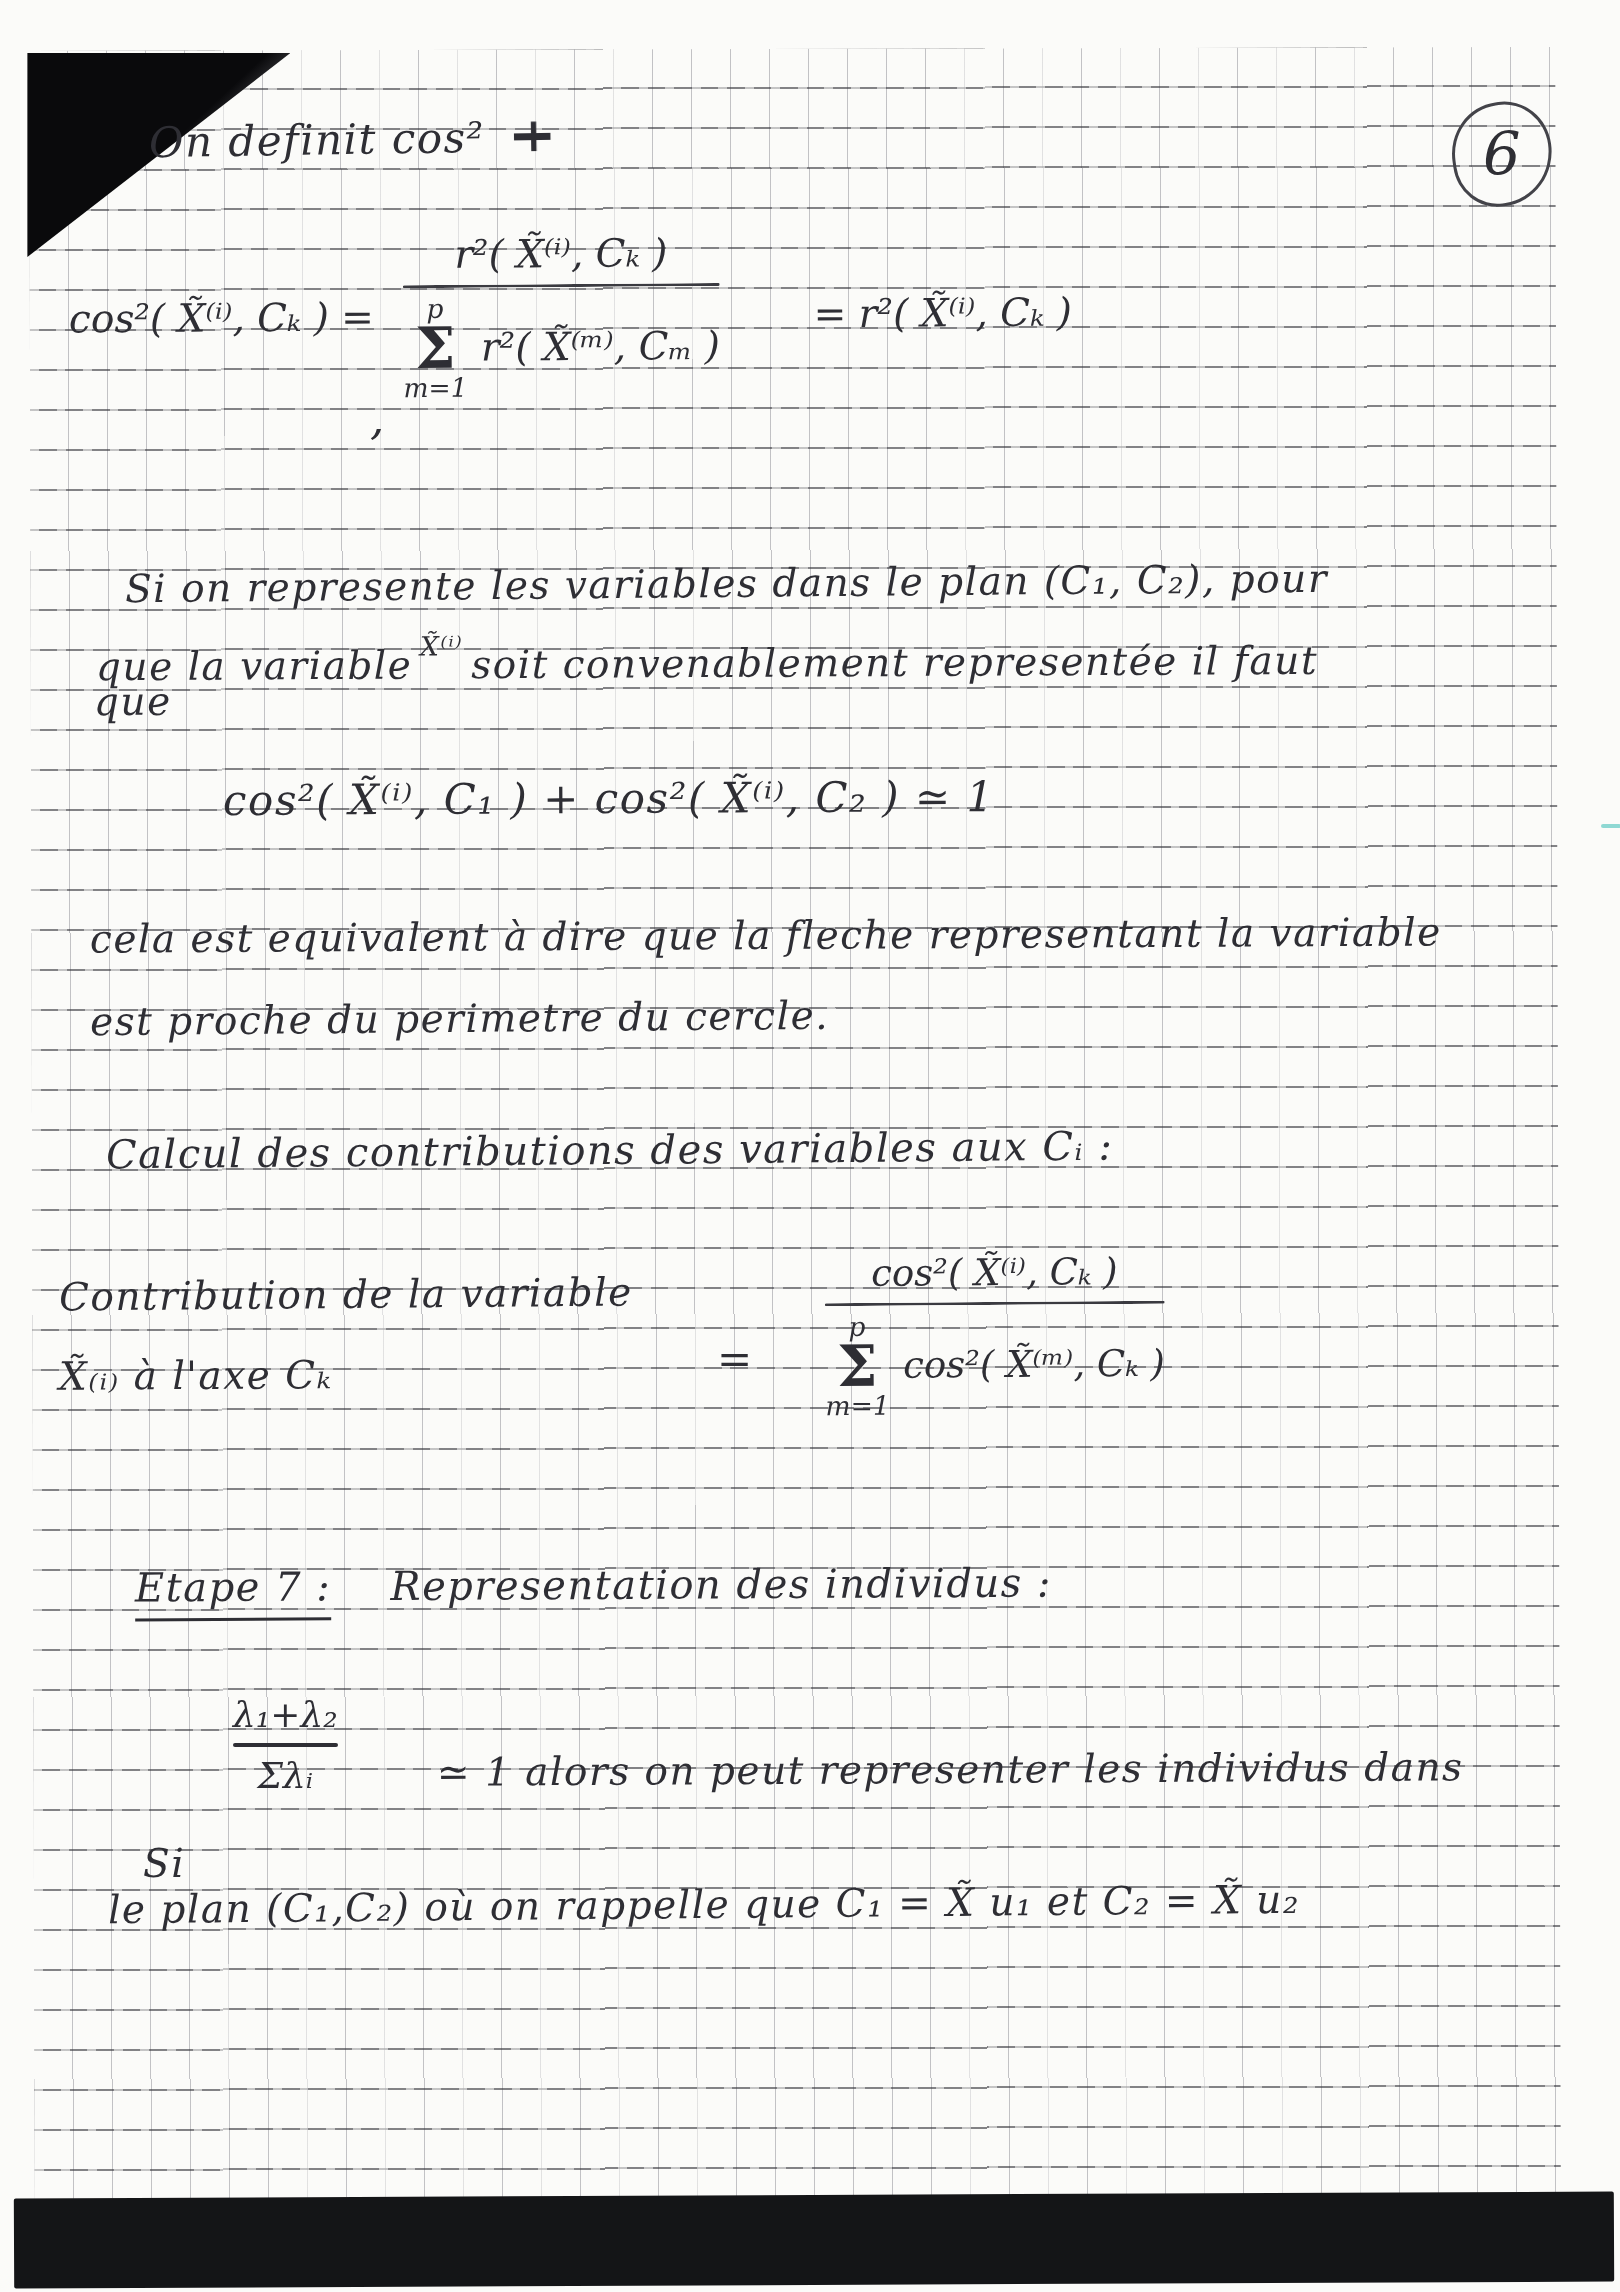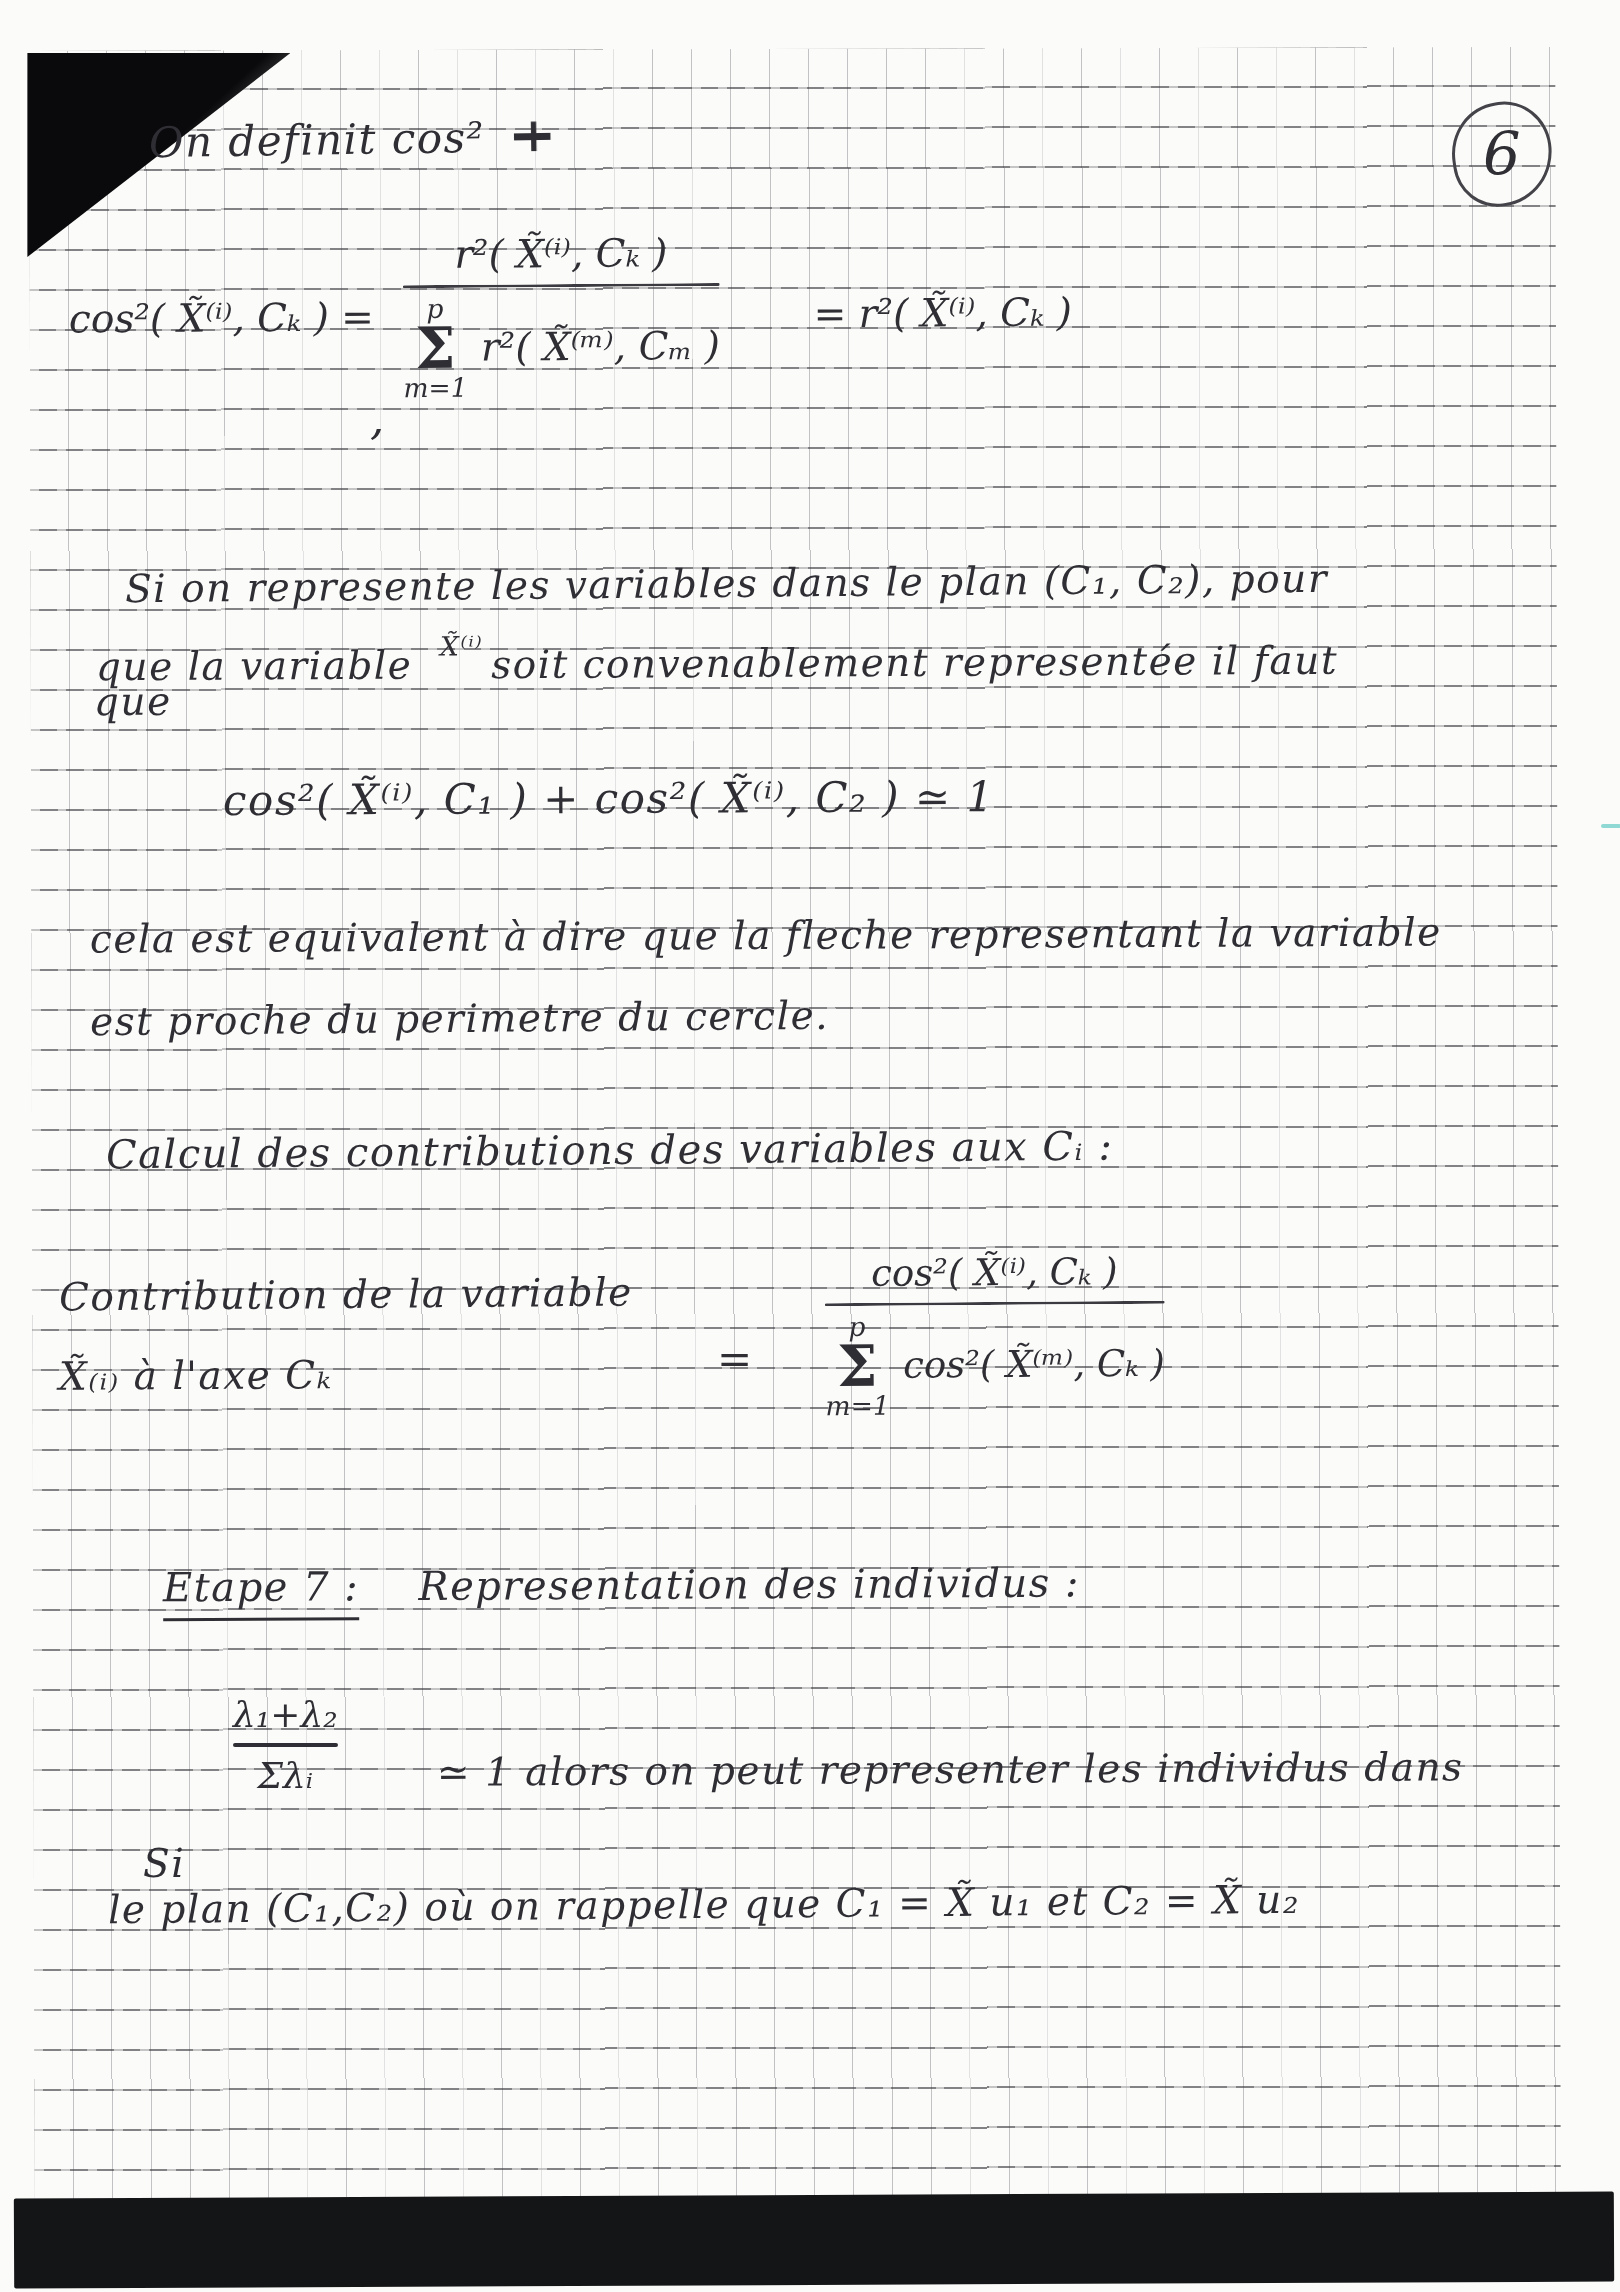--- a/index.html
+++ b/index.html
@@ -70,22 +70,22 @@
   .math{white-space:nowrap;}
   .frac{display:inline-flex;flex-direction:column;align-items:center;vertical-align:middle;}
   .frac .bar{align-self:stretch;border-top:3.9px solid var(--ink-soft);margin:7.8px 0;border-radius:2.9px;}
   .frac .den-row{display:inline-flex;align-items:center;gap:13.7px;}
   .sum{display:inline-flex;flex-direction:column;align-items:center;line-height:0.95;}
   .sum .sup,.sum .sub{font-size:26.5px;}
   .sum .sigma{font-size:57px;font-style:normal;font-weight:600;}
   .formula-row{position:absolute;display:flex;align-items:center;white-space:nowrap;}
   .f1{left:69px;top:231px;font-size:39px;gap:29px;transform:rotate(-0.4deg);}
   .f1 .rhs{margin-left:65px;}
-  .annotation{position:relative;top:-23.5px;font-size:26.5px;margin:0 7.8px;padding-left:20px;}
-  .etape-title{border-bottom:3.9px solid var(--ink);padding-bottom:7.8px;margin-left:28px;}
+  .annotation{position:relative;top:-23.5px;font-size:26.5px;margin:0 7.8px;}
+  .etape-title{border-bottom:3.9px solid var(--ink);padding-bottom:7.8px;}
   .etape-rest{margin-left:45px;}
   .contrib-frac{left:825px;top:1251px;font-size:37px;flex-direction:column;display:flex;align-items:center;position:absolute;transform:rotate(-0.4deg);}
   .lam-frac{left:233px;top:1694px;font-size:36px;position:absolute;display:flex;flex-direction:column;align-items:center;}
   .lam-frac .bar{border-top:4.9px solid var(--ink);}
   .cyan-tick{position:absolute;left:1601px;top:824px;width:19.6px;height:3.9px;background:#8fd8d3;border-radius:2px;}
   .stray-comma{position:absolute;left:370px;top:392px;font-size:45px;}
 </style>
 </head>
 <body>
 

